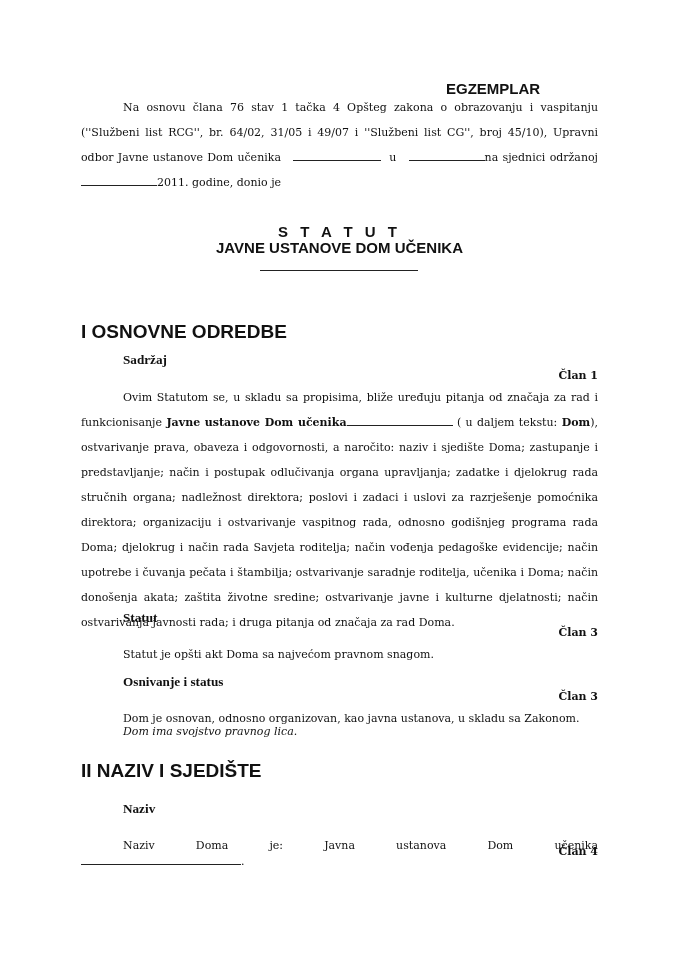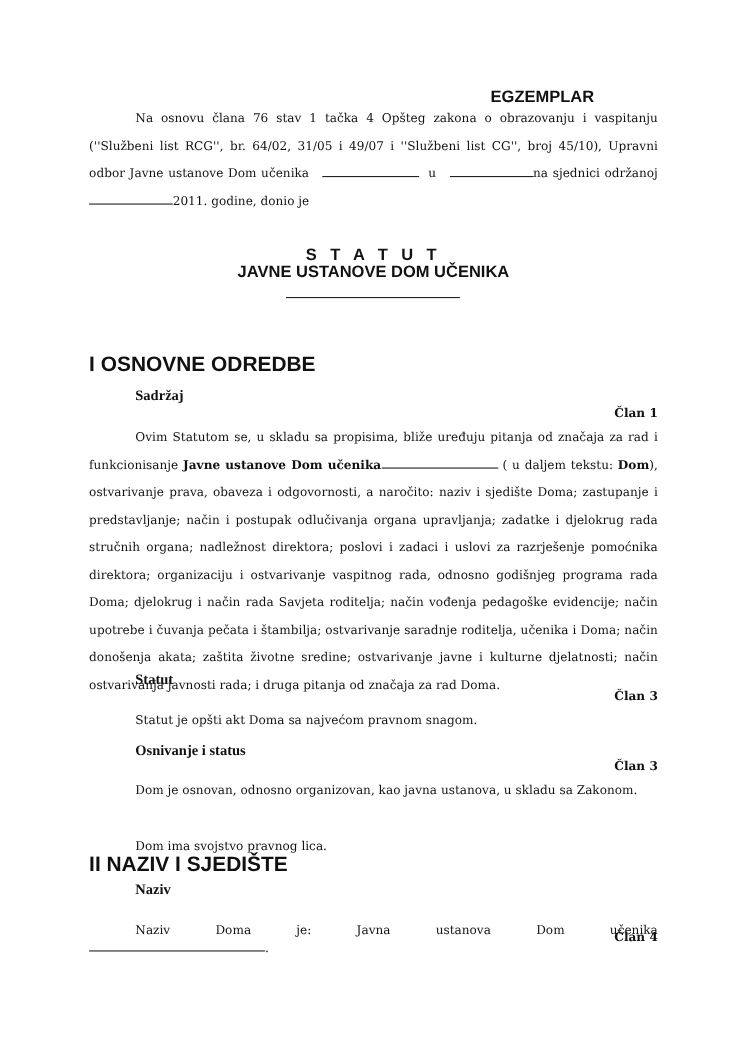--- a/index.html
+++ b/index.html
@@ -49,23 +49,23 @@
     <span>Ovim Statutom se,  u skladu sa propisima, bliže uređuju pitanja  od  značaja za rad i funkcionisanje </span><span class="b">Javne ustanove Dom učenika</span><span class="blank" style="width:106px;"></span><span> ( u  daljem tekstu: </span><span class="b">Dom</span><span>), ostvarivanje prava, obaveza i odgovornosti, a naročito: naziv i sjedište Doma; zastupanje i predstavljanje; način i postupak odlučivanja organa upravljanja; zadatke i djelokrug rada stručnih organa; nadležnost direktora; poslovi i zadaci i uslovi za razrješenje pomoćnika direktora; organizaciju i ostvarivanje vaspitnog rada, odnosno godišnjeg programa rada Doma;  djelokrug  i način rada Savjeta roditelja; način vođenja pedagoške evidencije; način upotrebe i čuvanja pečata i štambilja; ostvarivanje saradnje roditelja, učenika i Doma; način donošenja akata; zaštita životne sredine; ostvarivanje javne i kulturne djelatnosti; način ostvarivanja javnosti rada; i druga pitanja  od značaja za rad Doma.</span>
   </div>
 
   <div class="abs sub" style="top:610px;">Statut</div>
   <div class="abs clan" style="top:626px;left:0;">Član 3</div>
   <div class="abs body-font" style="top:642px;left:42px;">Statut  je opšti akt Doma sa najvećom pravnom snagom.</div>
 
   <div class="abs sub" style="top:674px;">Osnivanje i status</div>
   <div class="abs clan" style="top:690px;left:0;">Član 3</div>
   <div class="abs body-font just ind" style="top:706px;left:0;width:517px;">Dom  je osnovan, odnosno organizovan, kao javna ustanova, u skladu sa Zakonom.</div>
-  <div class="abs body-font" style="top:757px;left:42px;">Dom ima svojstvo pravnog lica.</div>
+  <div class="abs body-font" style="top:719px;left:42px;font-style:italic;">Dom ima svojstvo pravnog lica.</div>
 
-  <div class="abs head-font sec" style="top:776px;left:0;">II NAZIV I SJEDIŠTE</div>
+  <div class="abs head-font sec" style="top:760px;left:0;">II NAZIV I SJEDIŠTE</div>
 
   <div class="abs sub" style="top:801px;">Naziv</div>
   <div class="abs clan" style="top:845px;left:0;">Član 4</div>
   <div class="abs body-font" style="top:833px;left:42px;width:475px;text-align:justify;text-align-last:justify;">Naziv Doma je: Javna ustanova Dom učenika</div>
   <div class="abs body-font" style="top:849px;left:0;">
     <span class="line-fill"></span><span>.</span>
   </div>
 
 </div>
 

